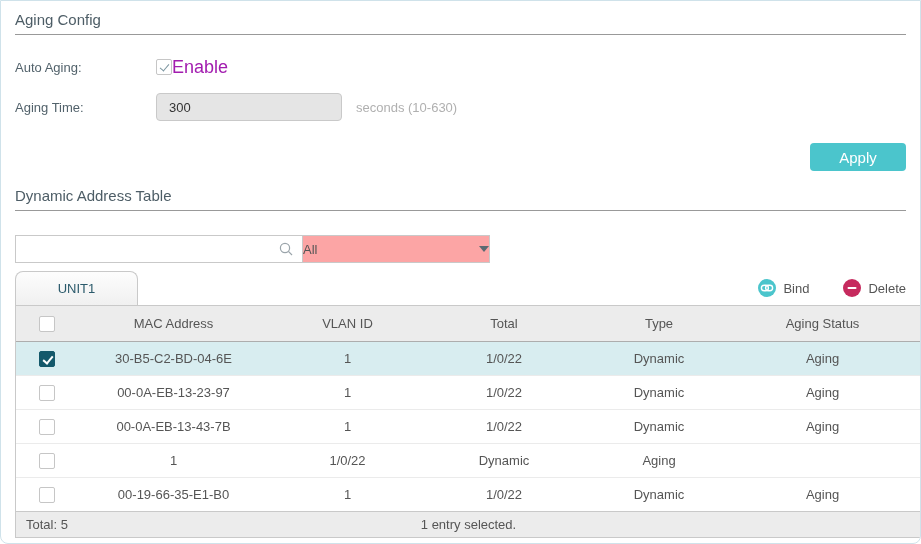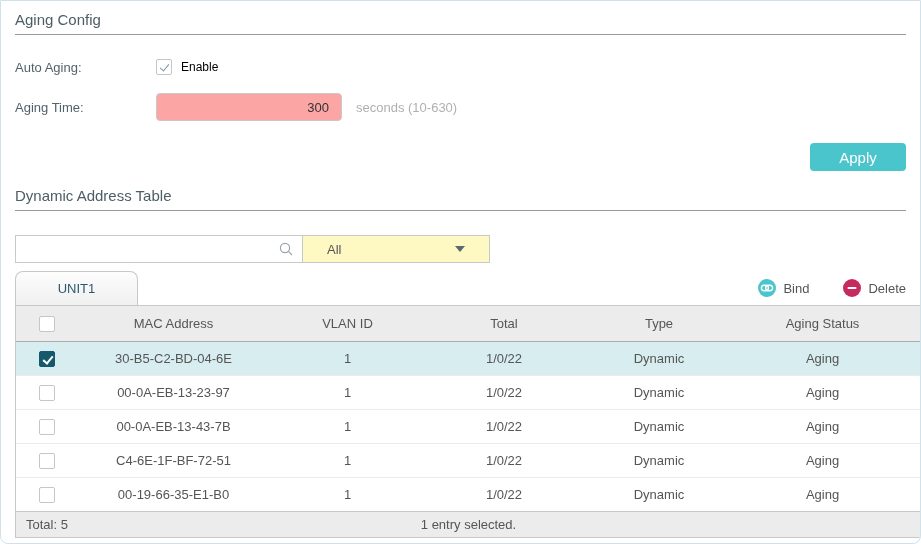--- a/index.html
+++ b/index.html
@@ -20,21 +20,21 @@
     margin-top: 8px;
     font-size: 15px; font-weight: normal;
     color: #4d5d66; line-height: 22px;
   }
   .divider { height: 1px; background: #999; border: 0; margin-top: 3px; }
 
   .form-row { display: flex; align-items: center; height: 28px; }
   .row-auto-aging { margin-top: 18px; }
   .row-aging-time { margin-top: 12px; }
   .form-label { width: 141px; font-size: 13px; color: #52626b; }
-  .enable-text { font-size: 12px; color: #000000; margin-left: 9px; }
+  .enable-text { font-size: 18px; color: #a21caf; }
 
   .cb {
     width: 16px; height: 16px; flex: none;
     border: 1px solid #c6c6c6; border-radius: 2px;
     background: #fff; display: inline-block; position: relative;
     cursor: pointer; vertical-align: middle;
   }
   .cb.checked { background: #14596b; border-color: #14596b; }
   .cb.checked::after {
     content: ''; position: absolute; left: 5px; top: 2px;
@@ -42,21 +42,21 @@
     border: solid #fff; border-width: 0 2px 2px 0;
     transform: rotate(40deg);
   }
   .cb.cb-light.checked { background: #fff; border-color: #c6c6c6; }
   .cb.cb-light.checked::after { border-color: #7b95a0; border-width: 0 1.5px 1.5px 0; }
 
   .text-input {
     width: 186px; height: 28px;
     border: 1px solid #c9c9c9; border-radius: 4px;
     padding: 0 12px; font-size: 13px; color: #333;
-    font-family: inherit; outline: none; background: #fca5a5; text-align: right;
+    font-family: inherit; outline: none; background: #e5e5e5;
   }
   .hint { font-size: 13px; color: #b0b0b0; margin-left: 14px; }
 
   .apply-row { display: flex; justify-content: flex-end; margin-top: 22px; }
   .btn-apply {
     width: 96px; height: 28px;
     background: #4bc5cc; color: #fff;
     border: 0; border-radius: 4px;
     font-size: 15px; font-family: inherit; cursor: pointer;
   }
@@ -70,23 +70,23 @@
     display: flex; align-items: center;
   }
   .search-box input {
     flex: 1; border: 0; outline: none; height: 100%;
     padding: 0 8px; font-size: 13px; color: #333; font-family: inherit;
     background: transparent;
   }
   .search-icon-wrap { padding: 0 8px 0 4px; display: flex; align-items: center; cursor: pointer; }
   .dropdown {
     width: 188px; height: 28px; margin-left: -1px;
-    border: 1px solid #c9c9c9; background: #fef9c3;
+    border: 1px solid #c9c9c9; background: #fca5a5;
     display: flex; align-items: center; justify-content: space-between;
-    padding: 0 24px; cursor: pointer;
+    padding: 0 0; cursor: pointer;
   }
   .dropdown-value { font-size: 13px; color: #555; }
   .caret-down {
     width: 0; height: 0;
     border-left: 5px solid transparent; border-right: 5px solid transparent;
     border-top: 6px solid #5a6a72;
   }
 
   .toolbar { margin-top: 8px; display: flex; justify-content: space-between; align-items: flex-end; height: 34px; }
   .tab {
@@ -231,21 +231,20 @@
         <div class="cell">00-0A-EB-13-43-7B</div>
         <div class="cell">1</div>
         <div class="cell">1/0/22</div>
         <div class="cell">Dynamic</div>
         <div class="cell">Aging</div>
       </div>
       <div class="trow">
         <div class="cell cb-cell">
             <span class="cb"></span>
           </div>
-        <div class="cell">C4-6E-1F-BF-72-51</div>
         <div class="cell">1</div>
         <div class="cell">1/0/22</div>
         <div class="cell">Dynamic</div>
         <div class="cell">Aging</div>
       </div>
       <div class="trow">
         <div class="cell cb-cell">
             <span class="cb"></span>
           </div>
         <div class="cell">00-19-66-35-E1-B0</div>

